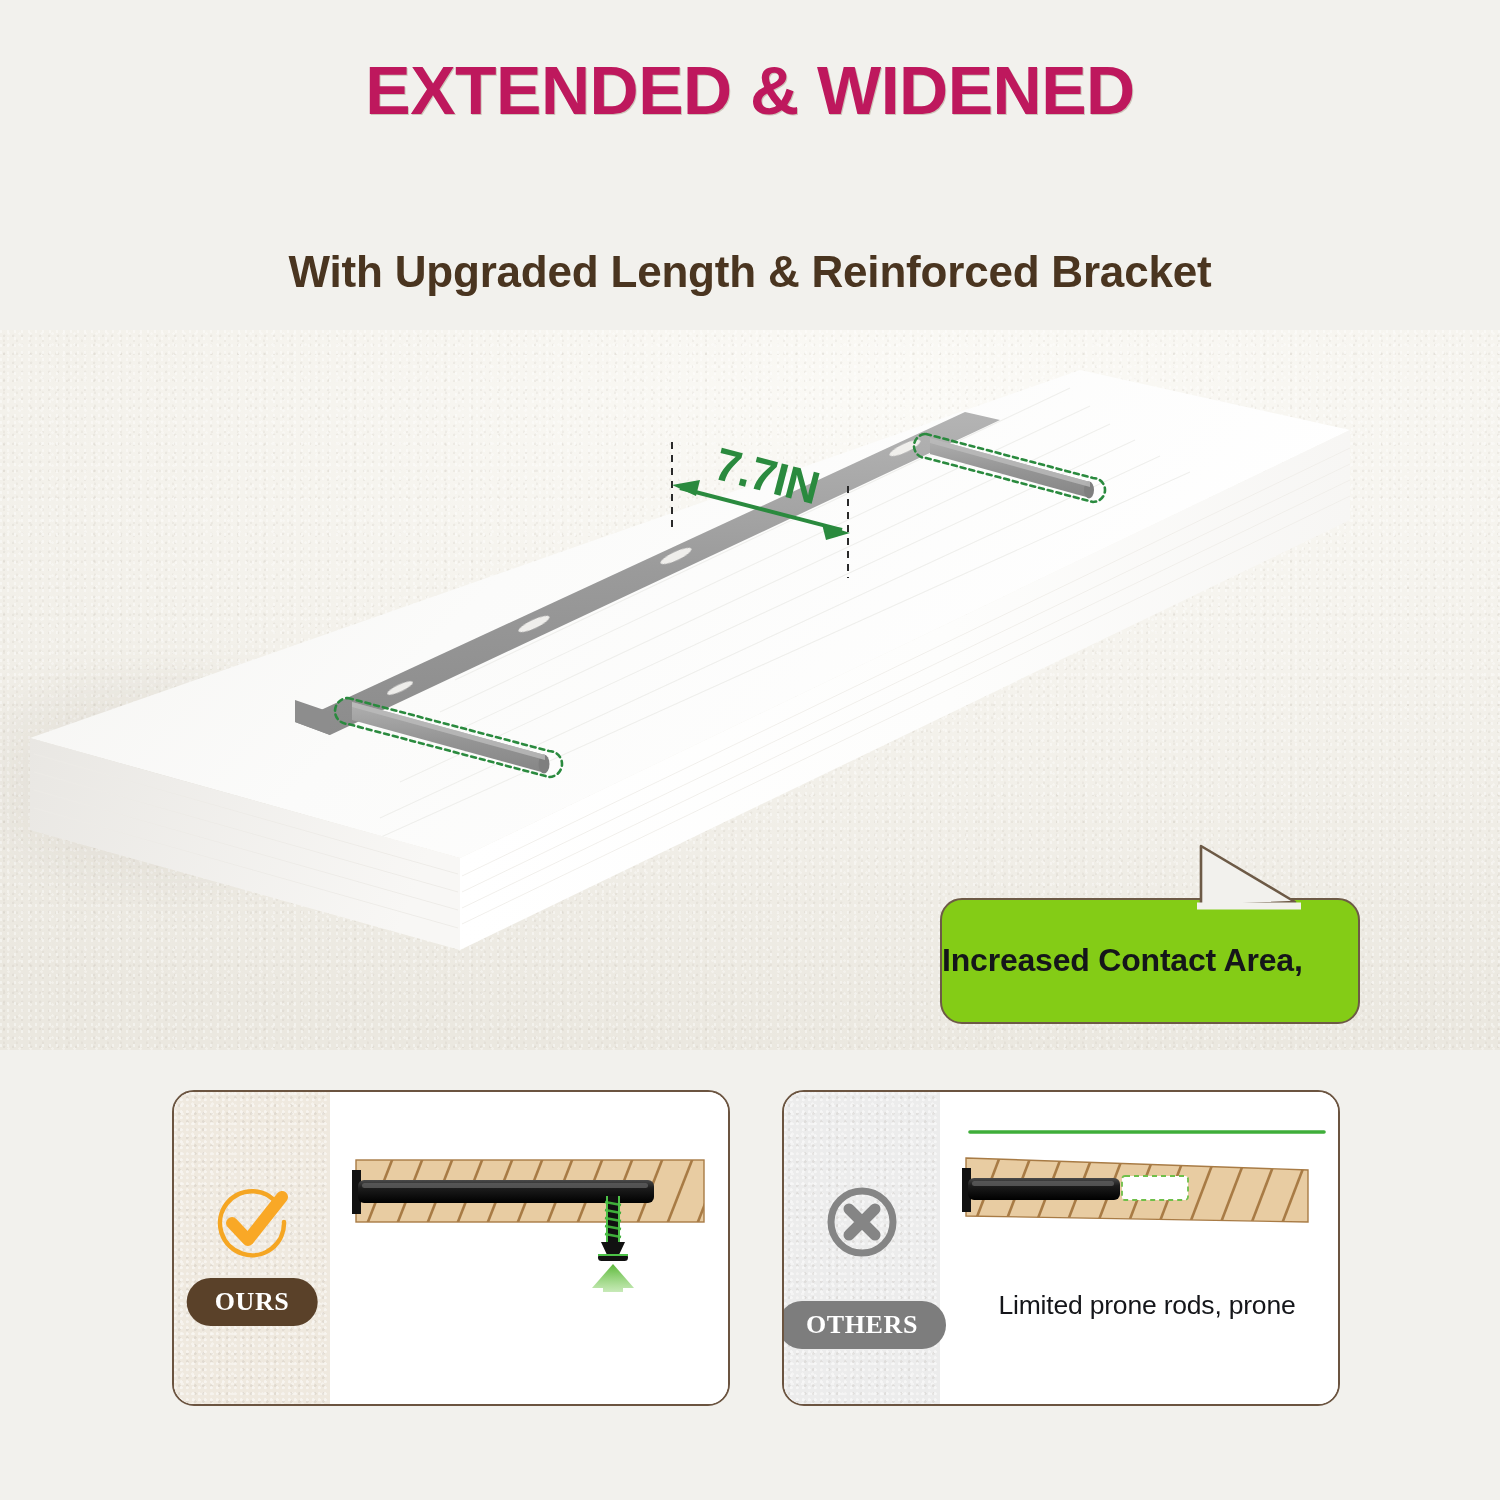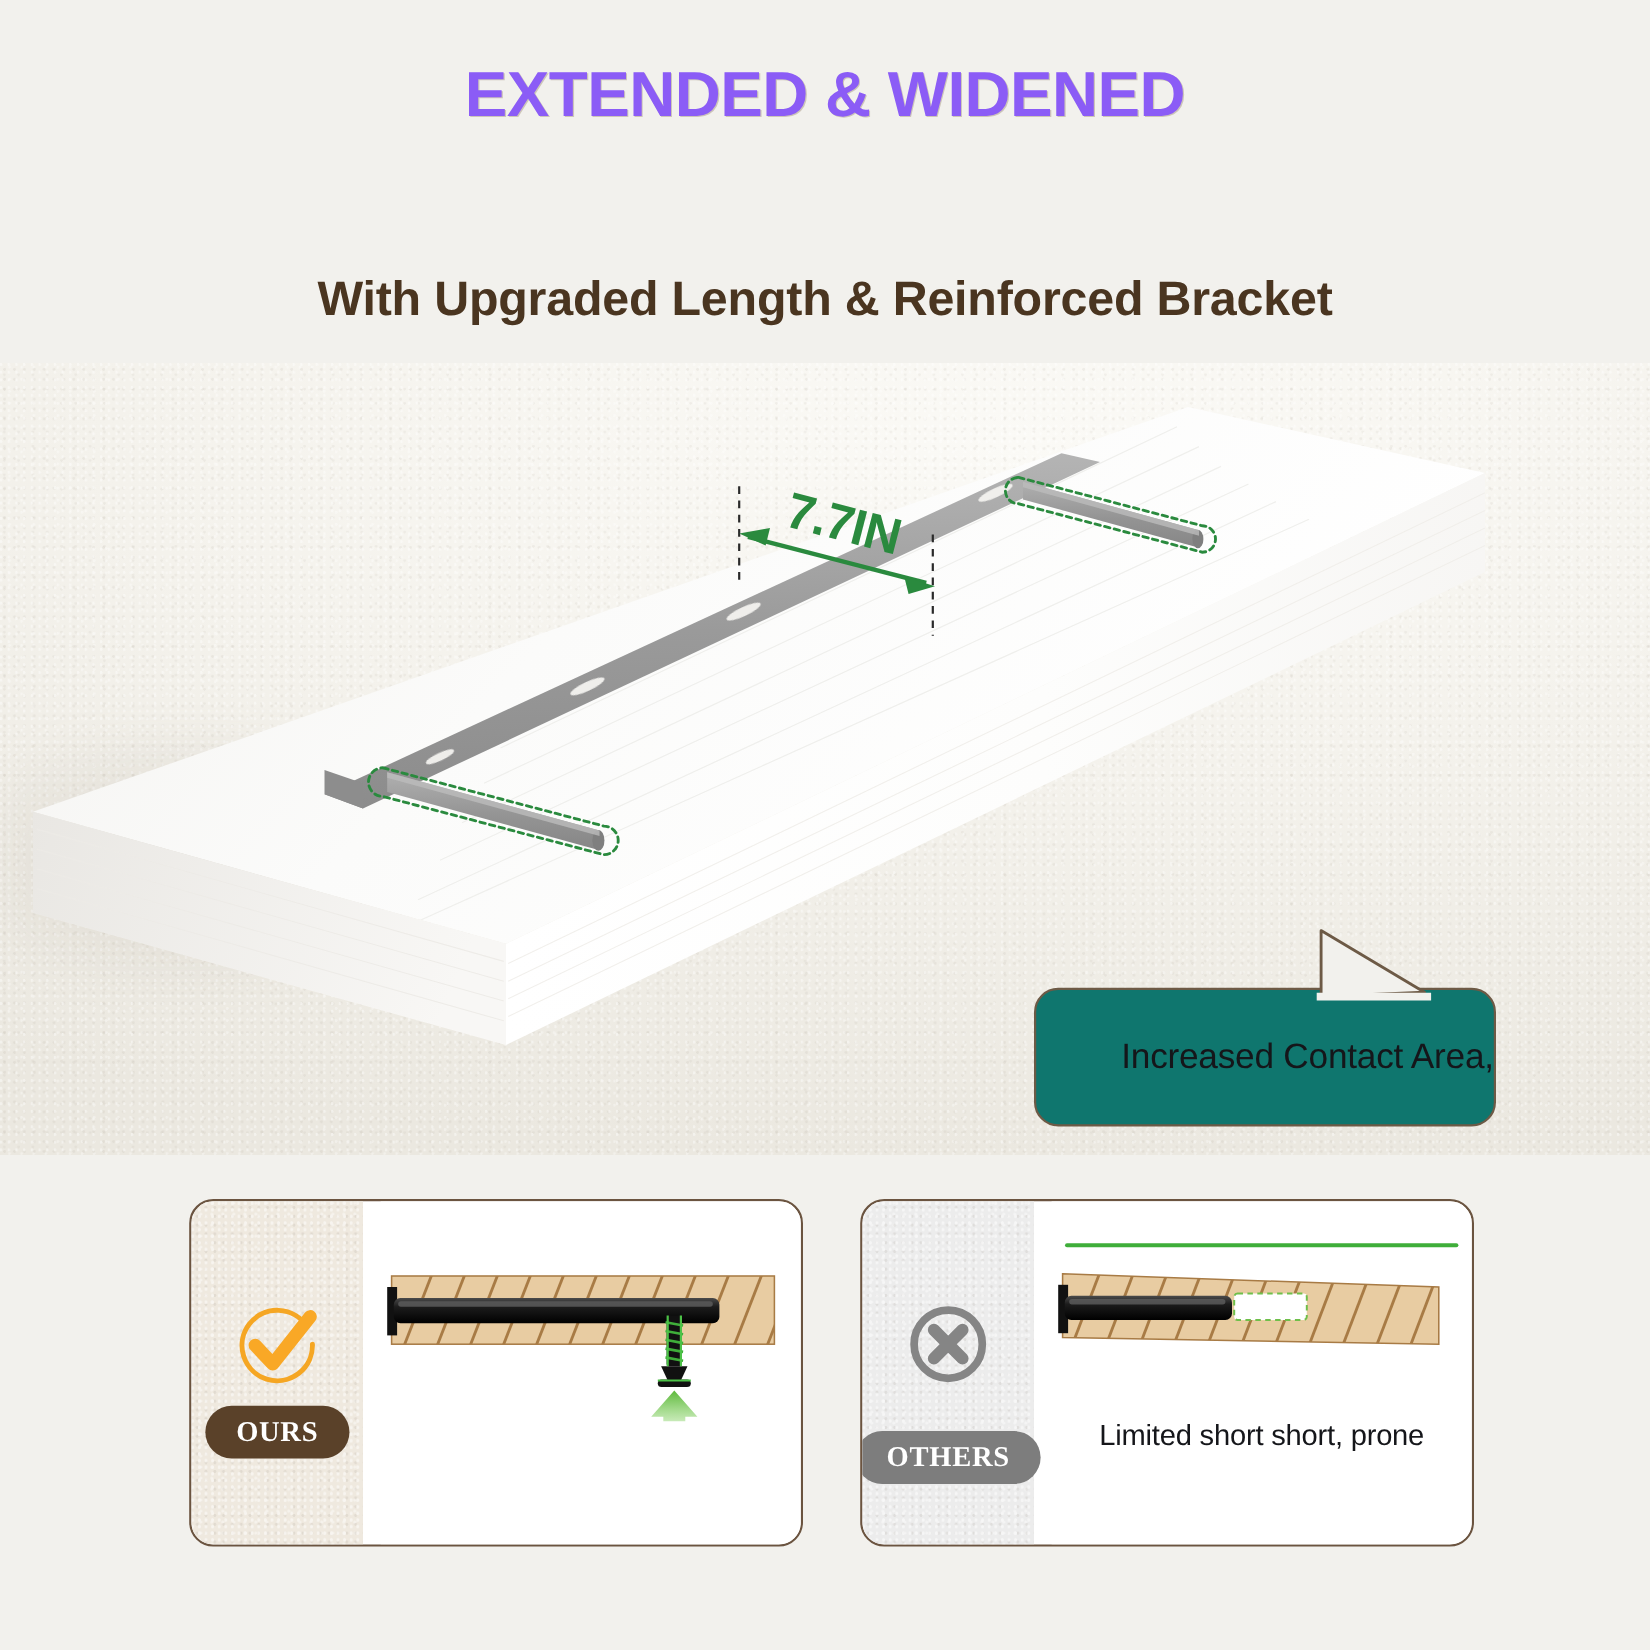--- a/index.html
+++ b/index.html
@@ -9,23 +9,23 @@
     font-family:"Liberation Sans", sans-serif;
     overflow:hidden;
     position:relative;
   }
   #root{position:absolute;inset:0;}
 
   
   .headline{
     position:absolute;left:0;right:0;top:58px;
     text-align:center;
-    color:#8b5cf6;
+    color:#be185d;
     font-weight:bold;
-    font-size:58px;
+    font-size:68px;
     line-height:0.96;
     letter-spacing:-0.5px;
     font-family:"Liberation Sans", sans-serif;
     text-shadow:1px 1px 0 rgba(120,95,65,.30);
   }
   .headline .l2{display:block;margin-top:9px;}
   .subhead{
     position:absolute;left:0;right:0;top:247px;
     text-align:center;
     color:#4a3520;
@@ -54,23 +54,23 @@
     position:absolute;left:0;top:330px;width:560px;height:300px;
     background:radial-gradient(60% 60% at 30% 40%, rgba(150,140,125,.22), rgba(150,140,125,0) 72%);
     filter:blur(14px);
   }
   .hero-svg{position:absolute;left:0;top:0;width:1500px;height:720px;}
 
   
   .bubble{
     position:absolute;left:940px;top:898px;width:416px;height:122px;
     border:2.5px solid #6d5a46;border-radius:22px;
-    background:#0f766e;
-    display:flex;flex-direction:column;align-items:flex-end;justify-content:center;
-    color:#15161a;font-size:32px;font-weight:400;line-height:1.30;
+    background:#84cc16;
+    display:flex;flex-direction:column;align-items:flex-start;justify-content:center;
+    color:#15161a;font-size:32px;font-weight:700;line-height:1.30;
     letter-spacing:-0.2px;
     z-index:4;
   }
   .bubble-tail{position:absolute;left:1183px;top:840px;width:120px;height:70px;z-index:5;}
 
   
   .panels{position:absolute;left:0;top:1090px;width:1500px;height:330px;}
   .panel{
     position:absolute;top:0;width:554px;height:312px;
     border:2px solid #6b5440;border-radius:22px;
@@ -347,19 +347,19 @@
           </g>
 
           <rect x="6" y="76" width="9" height="44" fill="#111"></rect>
           <rect x="12" y="86" width="152" height="22" rx="6" fill="url(#rodBlack2)"></rect>
           <rect x="16" y="89" width="142" height="5" rx="2.5" fill="#5a5a5a" opacity=".85"></rect>
 
           <rect x="166" y="84" width="66" height="24" rx="3" fill="#ffffff" stroke="#6fbf4a" stroke-width="1.8" stroke-dasharray="5 4"></rect>
         </svg>
 
         <div class="caption">
-          <div>Limited short short, prone</div>
+          <div>Limited prone rods, prone</div>
         </div>
       </div>
     </div>
 
   </div>
 </div>
 
 </body></html>

